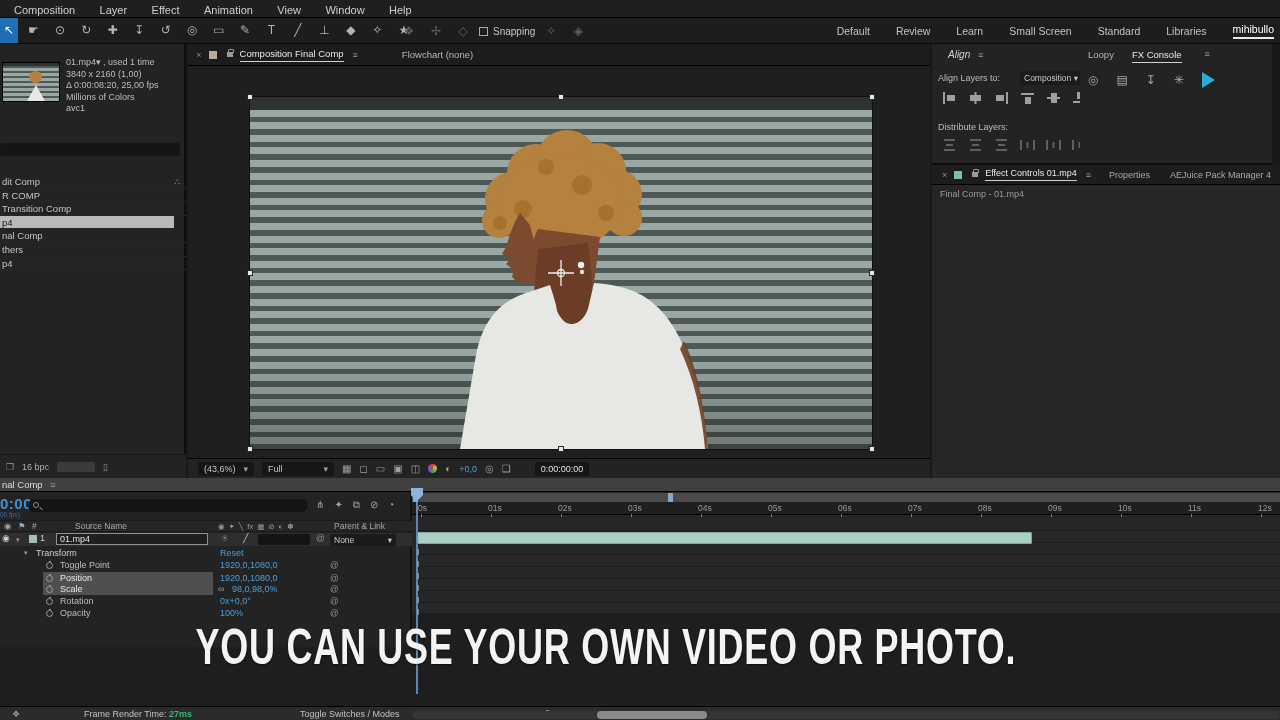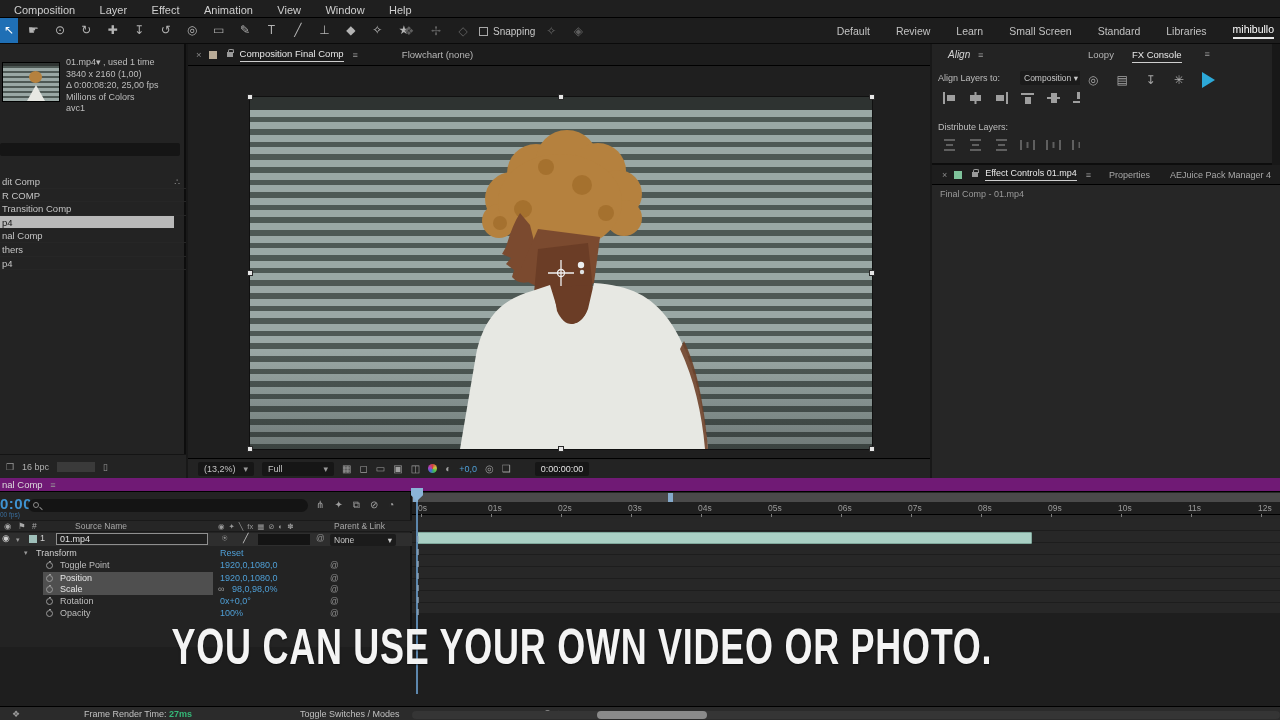--- a/index.html
+++ b/index.html
@@ -90,21 +90,21 @@
   #fx-icons { left:8px; top:28px; display:flex; gap:18px; align-items:center; font-size:12px; color:#a8a8a8; }
   #fxlogo { width:0; height:0; border-top:8px solid transparent; border-bottom:8px solid transparent; border-left:13px solid #2da9d8; }
 
   #ecpanel { left:932px; top:165px; width:348px; height:313px; background:#262626; }
   #ec-tabs { left:0; top:0; width:348px; height:20px; background:#1d1d1d; border-bottom:1px solid #000;
     display:flex; align-items:center; font-size:9px; color:#a8a8a8; padding-left:10px; gap:4px; }
   #ec-sub { left:8px; top:24px; font-size:9px; color:#9a9a9a; }
 
   
   #timeline { left:0; top:478px; width:1280px; height:230px; background:#232323; }
-  #tl-tabbar { left:0; top:0; width:1280px; height:14px; background:#701a75; border-bottom:1px solid #000;
+  #tl-tabbar { left:0; top:0; width:1280px; height:14px; background:#404040; border-bottom:1px solid #000;
     font-size:9.5px; color:#dcdcdc; padding-left:2px; line-height:13px; }
   #tl-left { left:0; top:14px; width:412px; height:216px; background:#232323; border-right:2px solid #121212; }
   #tl-timecode { left:0; top:3px; font-size:15px; font-weight:bold; color:#3f93d2; letter-spacing:.5px; }
   #tl-fps { left:0; top:19px; font-size:6.5px; color:#3a6f9e; }
   #tl-search { left:28px; top:7px; width:280px; height:13px; background:#141414; border-radius:7px; }
   .mag { position:absolute; left:5px; top:2.5px; width:6px; height:6px; border:1px solid #8a8a8a; border-radius:50%; }
   .mag::after { content:''; position:absolute; left:5px; top:5px; width:4px; height:1px; background:#8a8a8a; transform:rotate(45deg); }
   #tl-mini-icons { left:316px; top:7px; display:flex; gap:10px; font-size:10px; color:#9f9f9f; }
   #tl-colhdr { left:0; top:28px; width:412px; height:12px; background:#262626; border-top:1px solid #1a1a1a; border-bottom:1px solid #1a1a1a;
     font-size:8.5px; color:#a8a8a8; }
@@ -133,21 +133,21 @@
     background:repeating-linear-gradient(#272727 0 11px, #1d1d1d 11px 12px); }
   #layerbar { left:4px; top:40px; width:616px; height:12px; background:#a9cfc4; border:1px solid #7fa79b; border-radius:1px; }
   #tl-empty { left:0; top:121px; width:868px; height:95px; background:#1e1e1e; }
   #tl-left-empty { position:absolute; left:0; top:155px; width:412px; height:61px; background:#1e1e1e; }
   #playhead-line { left:416px; top:24px; width:2px; height:192px; background:#5d87ad; z-index:1; }
   #playhead-head { left:411px; top:10px; width:12px; height:13px; background:#8ab4d8; z-index:2;
     clip-path:polygon(0 0,100% 0,100% 55%,50% 100%,0 55%); }
   .ibeam { position:absolute; left:2px; width:8px; text-align:center; font-size:9px; color:#93a9bc; font-weight:bold; z-index:2; }
 
   
-  #caption { left:12px; top:618px; width:1176px; height:58px; z-index:3; display:flex; align-items:center; justify-content:flex-start; }
+  #caption { left:0; top:618px; width:1176px; height:58px; z-index:3; display:flex; align-items:center; justify-content:flex-end; }
   #caption .cap-text { font-size:50px; font-weight:bold; color:#f4f4f4; letter-spacing:1px;
     transform:scaleX(0.72); white-space:nowrap; text-shadow:0 1px 2px rgba(0,0,0,.6); }
 
   
   #statusbar { left:0; top:706px; width:1280px; height:14px; background:#2b2b2b; border-top:1px solid #000;
     font-size:9px; color:#c0c0c0; }
   #sb-render { position:absolute; left:84px; top:2px; }
   #sb-render .grn { color:#35b878; font-weight:bold; }
   #sb-toggle { position:absolute; left:300px; top:2px; }
   #sb-icon { position:absolute; left:12px; top:2px; color:#9a9a9a; }
@@ -296,21 +296,21 @@
         <span class="handle" style="left:-3px;top:173px;"></span>
         <span class="handle" style="left:619px;top:173px;"></span>
         <span class="handle" style="left:-3px;top:349px;"></span>
         <span class="handle" style="left:308px;top:349px;"></span>
         <span class="handle" style="left:619px;top:349px;"></span>
       </div>
     </div>
 
     <div id="comp-bottom" class="abs">
       <span class="cbb-box">
-        <span>(13,2%)</span>
+        <span>(43,6%)</span>
         <span style="color:#9a9a9a;">▾</span>
       </span>
       <span class="cbb-box" style="width:72px;justify-content:space-between;">
         <span>Full</span>
         <span style="color:#9a9a9a;">▾</span>
       </span>
       <span class="vicon">▦</span>
       <span class="vicon">◻</span>
       <span class="vicon">▭</span>
       <span class="vicon">▣</span>

